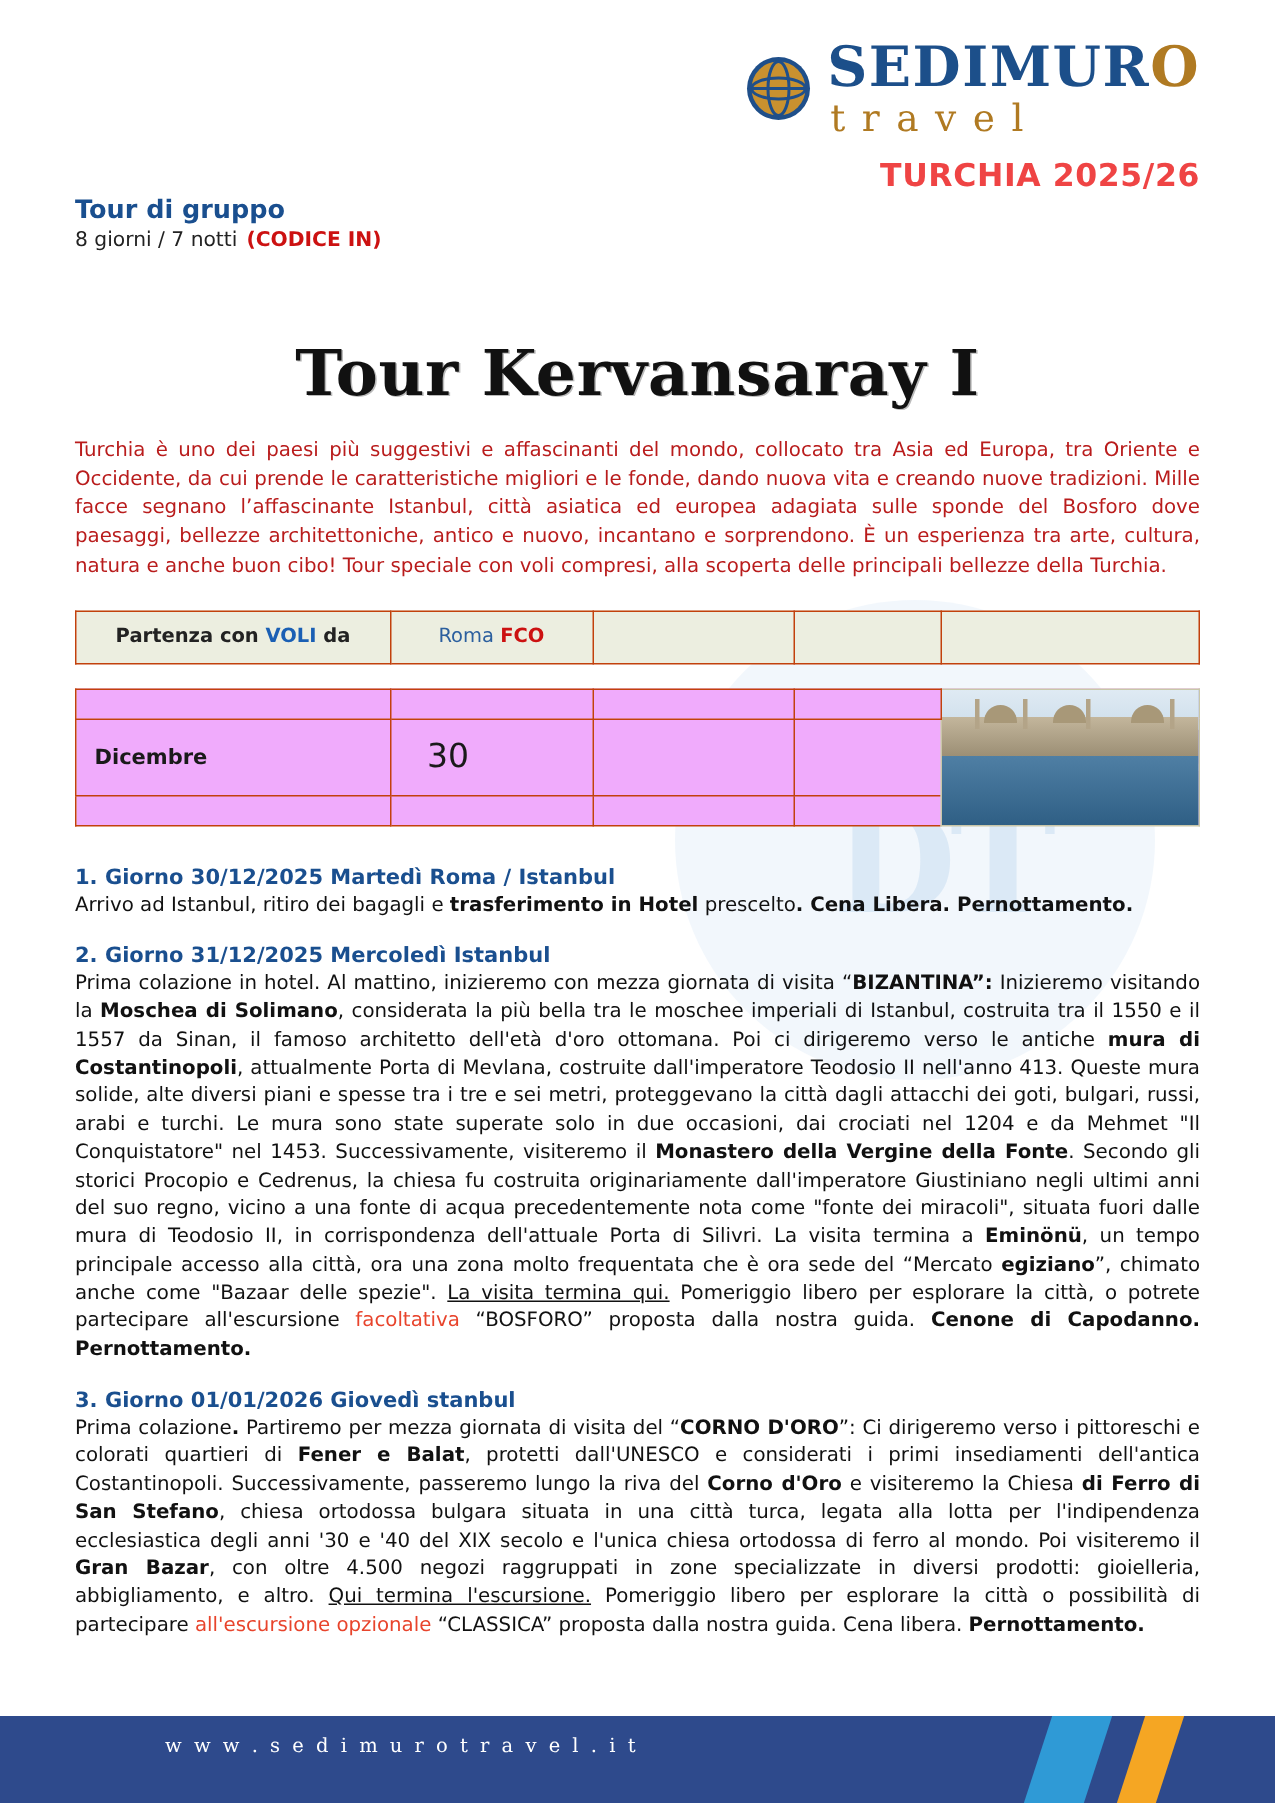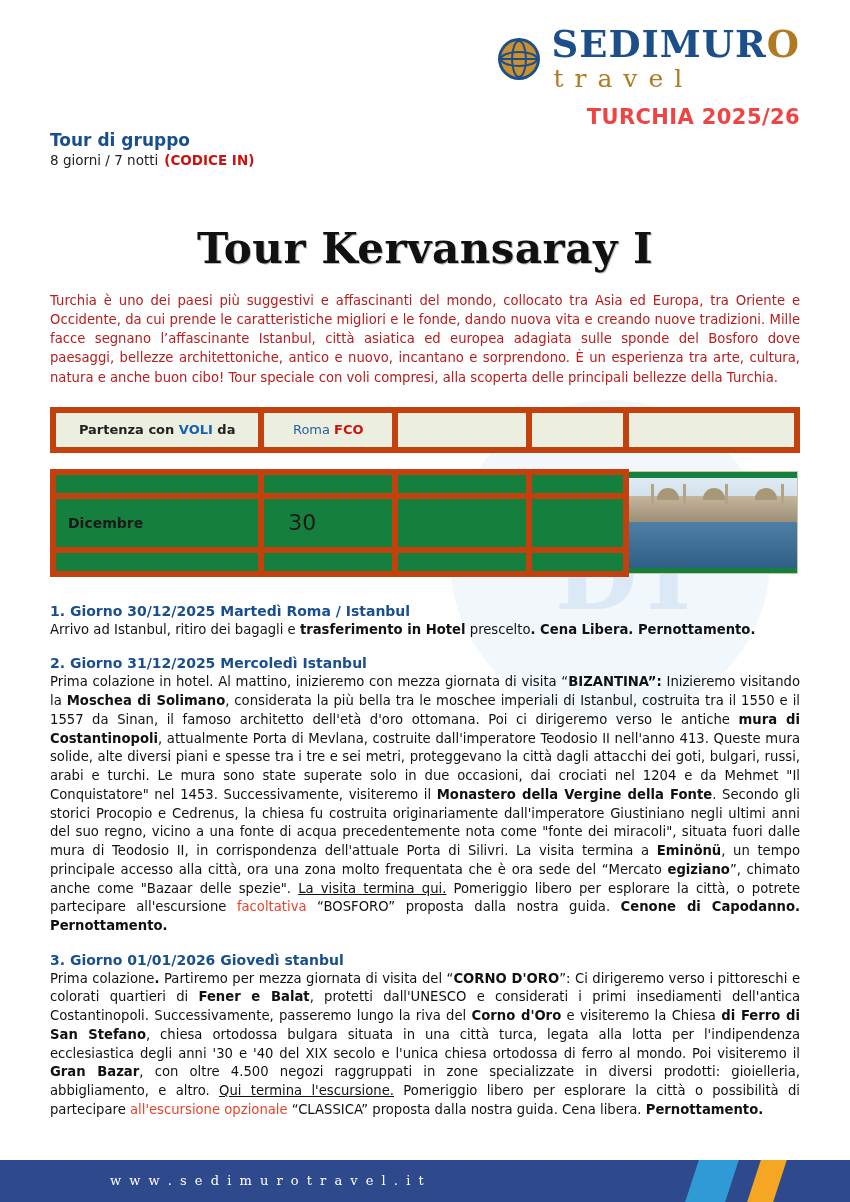--- a/index.html
+++ b/index.html
@@ -140,39 +140,39 @@
   }
 
   
   .dep-table {
     margin-top: 20px;
     width: 100%;
     border-collapse: collapse;
     table-layout: fixed;
   }
   .dep-table td {
-    border: 6px solid #c2410c;
+    border: 1px solid #c2410c;
     height: 30px;
     font-size: 13px;
     padding: 2px 6px;
   }
   .dep-head td {
     background: #eceee0;
     text-align: center;
     font-weight: bold;
     color: #222;
   }
   .dep-head td.city {
     font-weight: normal;
     color: #2b5f9e;
   }
   .voli-word { color: #1a5fb4; }
   .fco-word { color: #cc1111; font-weight: bold; margin-top: 24px; }
   .dep-body td {
-    background: #15803d;
+    background: #f0abfc;
     height: 44px;
   }
   .dep-body td.month {
     font-weight: bold;
     font-size: 14px;
     padding-left: 12px;
   }
   .dep-body td.day {
     font-size: 22px;
     padding-left: 24px;
@@ -245,21 +245,21 @@
     color: #111;
   }
   b { font-weight: bold; }
   .red { color: #e8442c; }
   .u { text-decoration: underline; }
 
   
   .footer {
     position: absolute;
     left: 0; right: 0; bottom: 0;
-    height: 42px;
+    height: 58px;
     background: #2e4a8c;
     z-index: 2;
   }
   .footer .stripe-a {
     position: absolute; right: 118px; top: 0; bottom: 0; width: 40px;
     background: #2f9ad6;
     transform: skewX(-18deg);
   }
   .footer .stripe-b {
     position: absolute; right: 70px; top: 0; bottom: 0; width: 26px;

